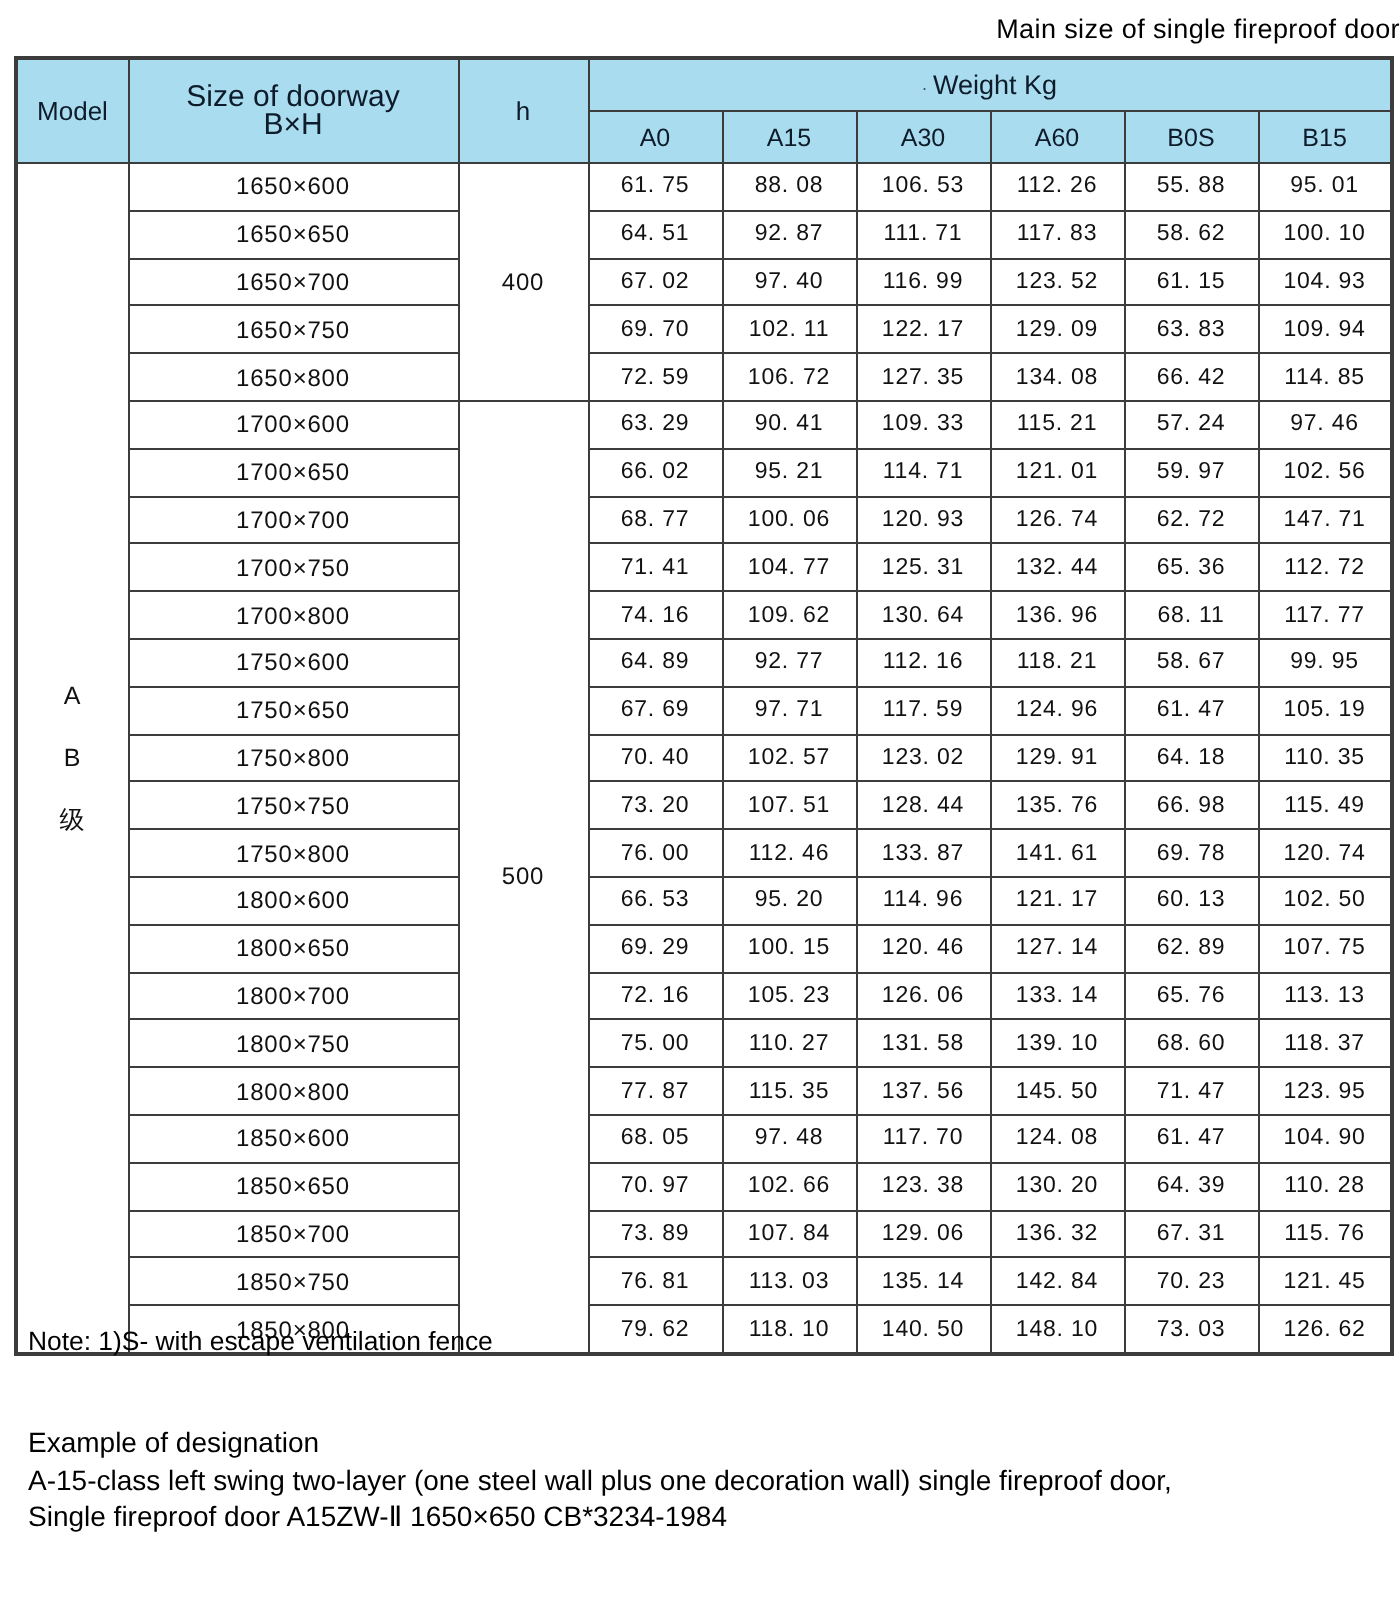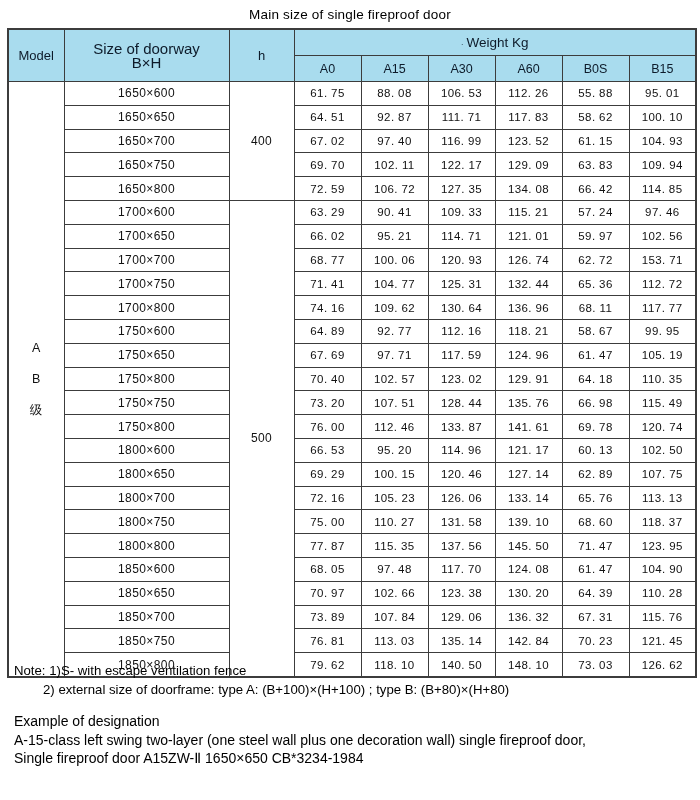--- a/index.html
+++ b/index.html
@@ -10,21 +10,21 @@
     height: 800px;
     font-family: "Liberation Sans", sans-serif;
     color: #111111;
     position: relative;
   }
   .page-title {
     position: absolute;
     top: 7px;
     left: 0;
     width: 700px;
-    text-align: center;
+    text-align: right;
     font-size: 13.5px;
     letter-spacing: 0.2px;
     color: #000000;
   }
   table.main-table {
     position: absolute;
     left: 7px;
     top: 28px;
     width: 687px;
     border-collapse: collapse;
@@ -199,21 +199,21 @@
         <td>59. 97</td>
         <td>102. 56</td>
       </tr>
       <tr>
         <td class="size-cell">1700×700</td>
         <td>68. 77</td>
         <td>100. 06</td>
         <td>120. 93</td>
         <td>126. 74</td>
         <td>62. 72</td>
-        <td>153. 71</td>
+        <td>147. 71</td>
       </tr>
       <tr>
         <td class="size-cell">1700×750</td>
         <td>71. 41</td>
         <td>104. 77</td>
         <td>125. 31</td>
         <td>132. 44</td>
         <td>65. 36</td>
         <td>112. 72</td>
       </tr>
@@ -359,20 +359,19 @@
         <td>140. 50</td>
         <td>148. 10</td>
         <td>73. 03</td>
         <td>126. 62</td>
       </tr>
     </tbody>
 </table>
 
 <div class="notes">
   <div>Note: 1)S- with escape ventilation fence</div>
-  <div class="indent">2) external size of doorframe: type A: (B+100)×(H+100) ; type B: (B+80)×(H+80)</div>
 </div>
 
 <div class="example">
   <div>Example of designation</div>
   <div>A-15-class left swing two-layer (one steel wall plus one decoration wall) single fireproof door,</div>
   <div>Single fireproof door A15ZW-Ⅱ 1650×650  CB*3234-1984</div>
 </div>
 
 </body></html>

